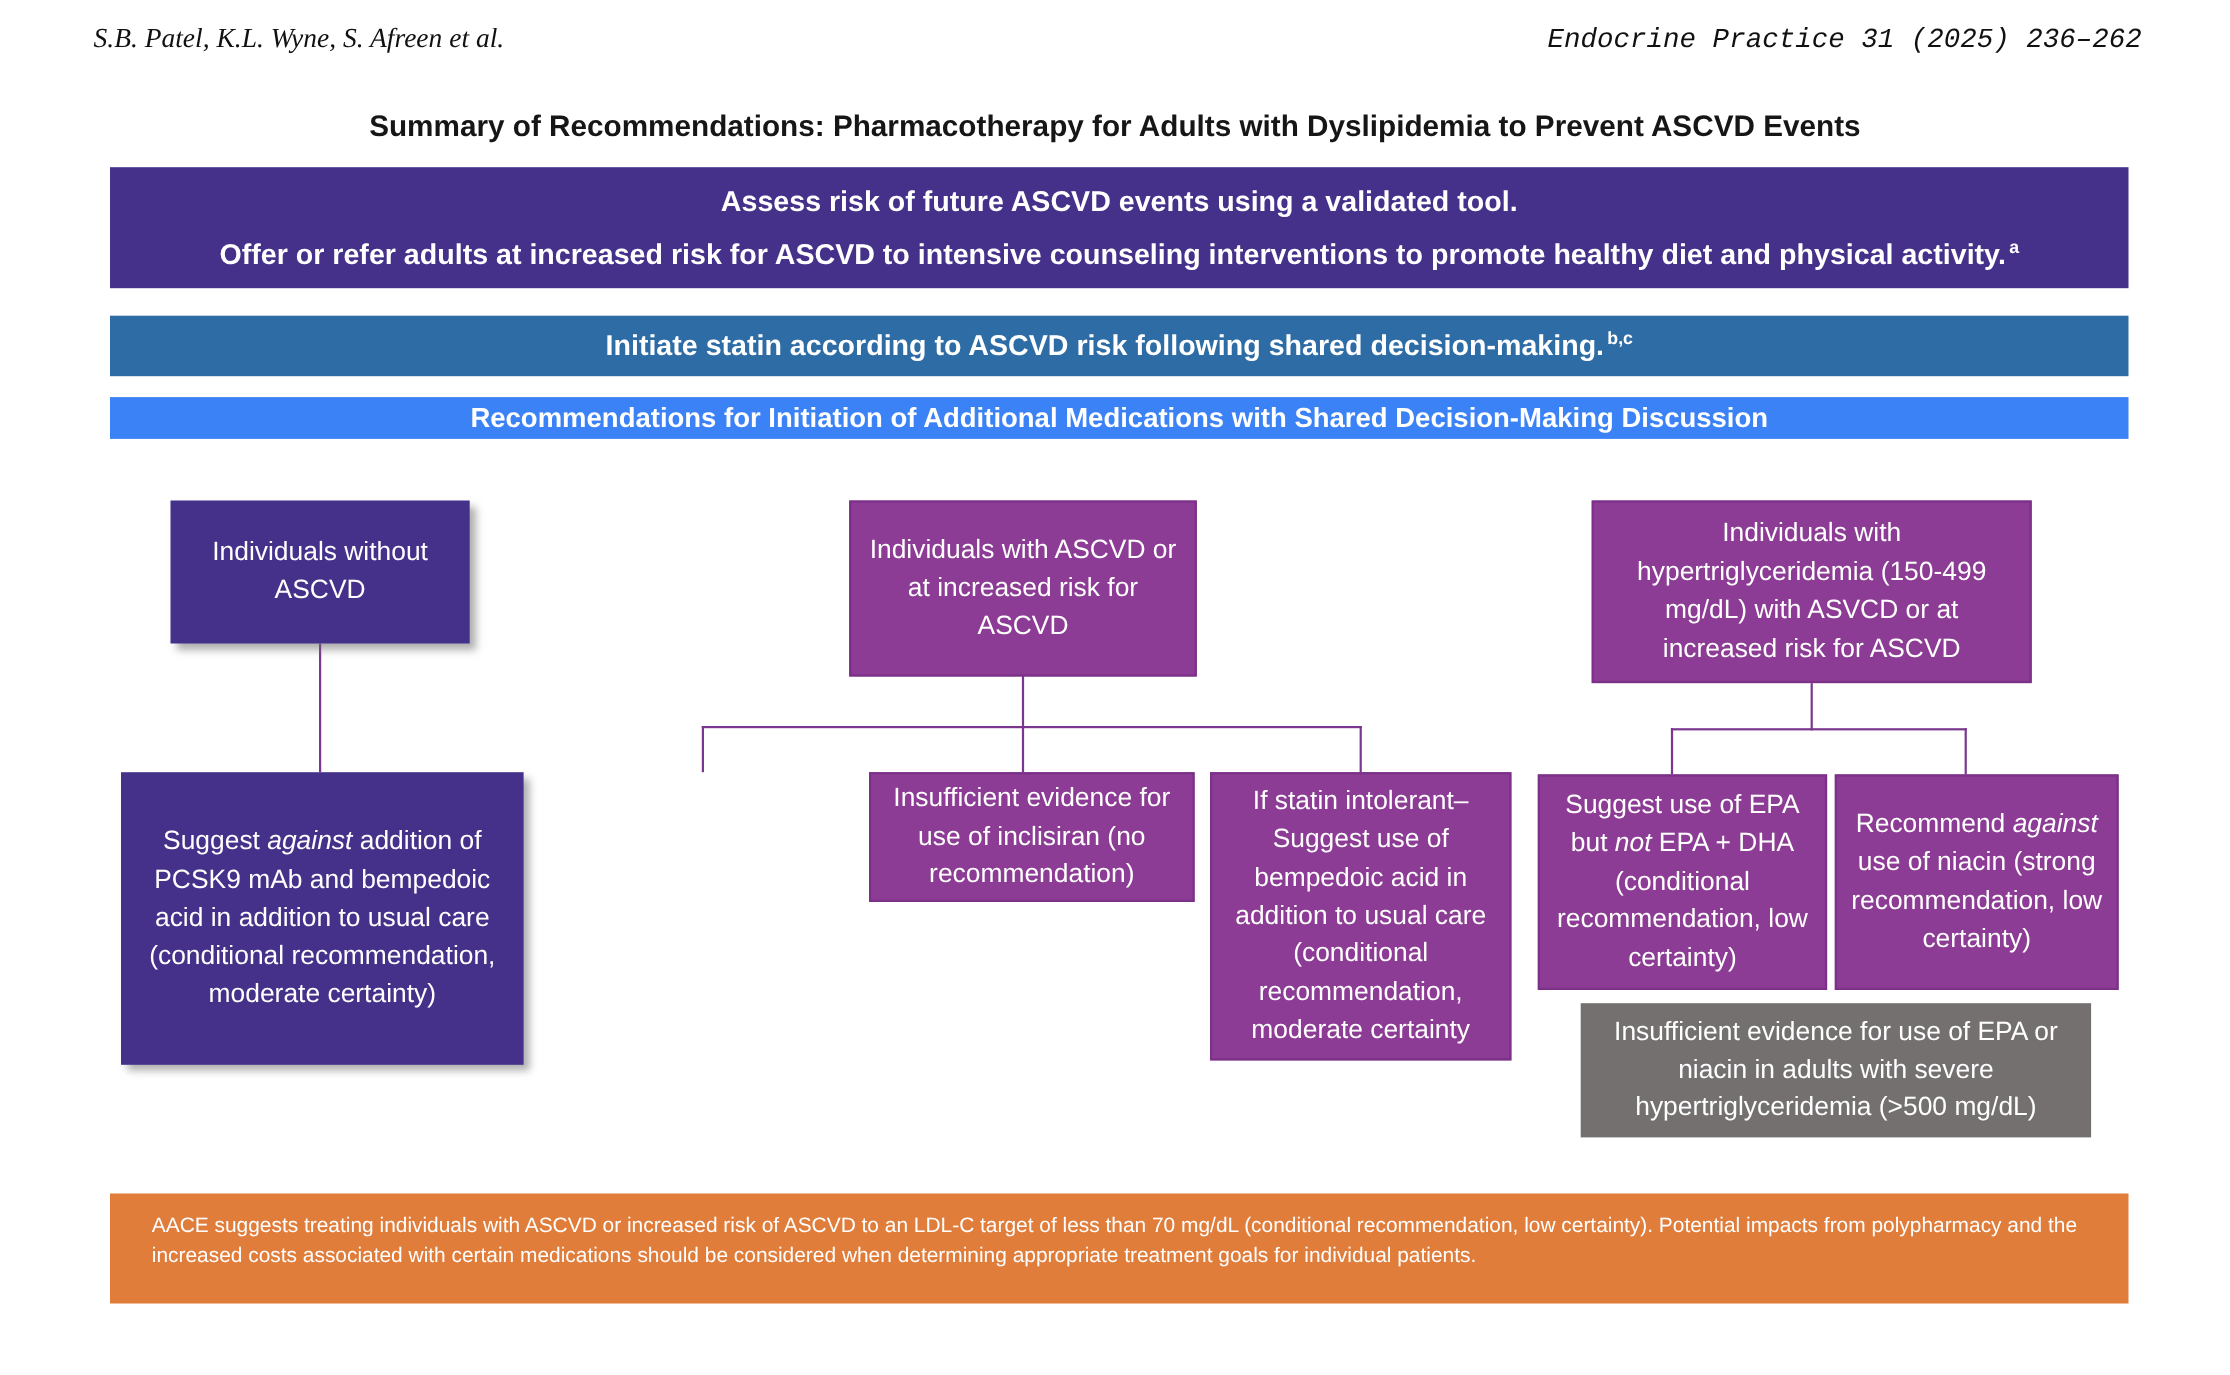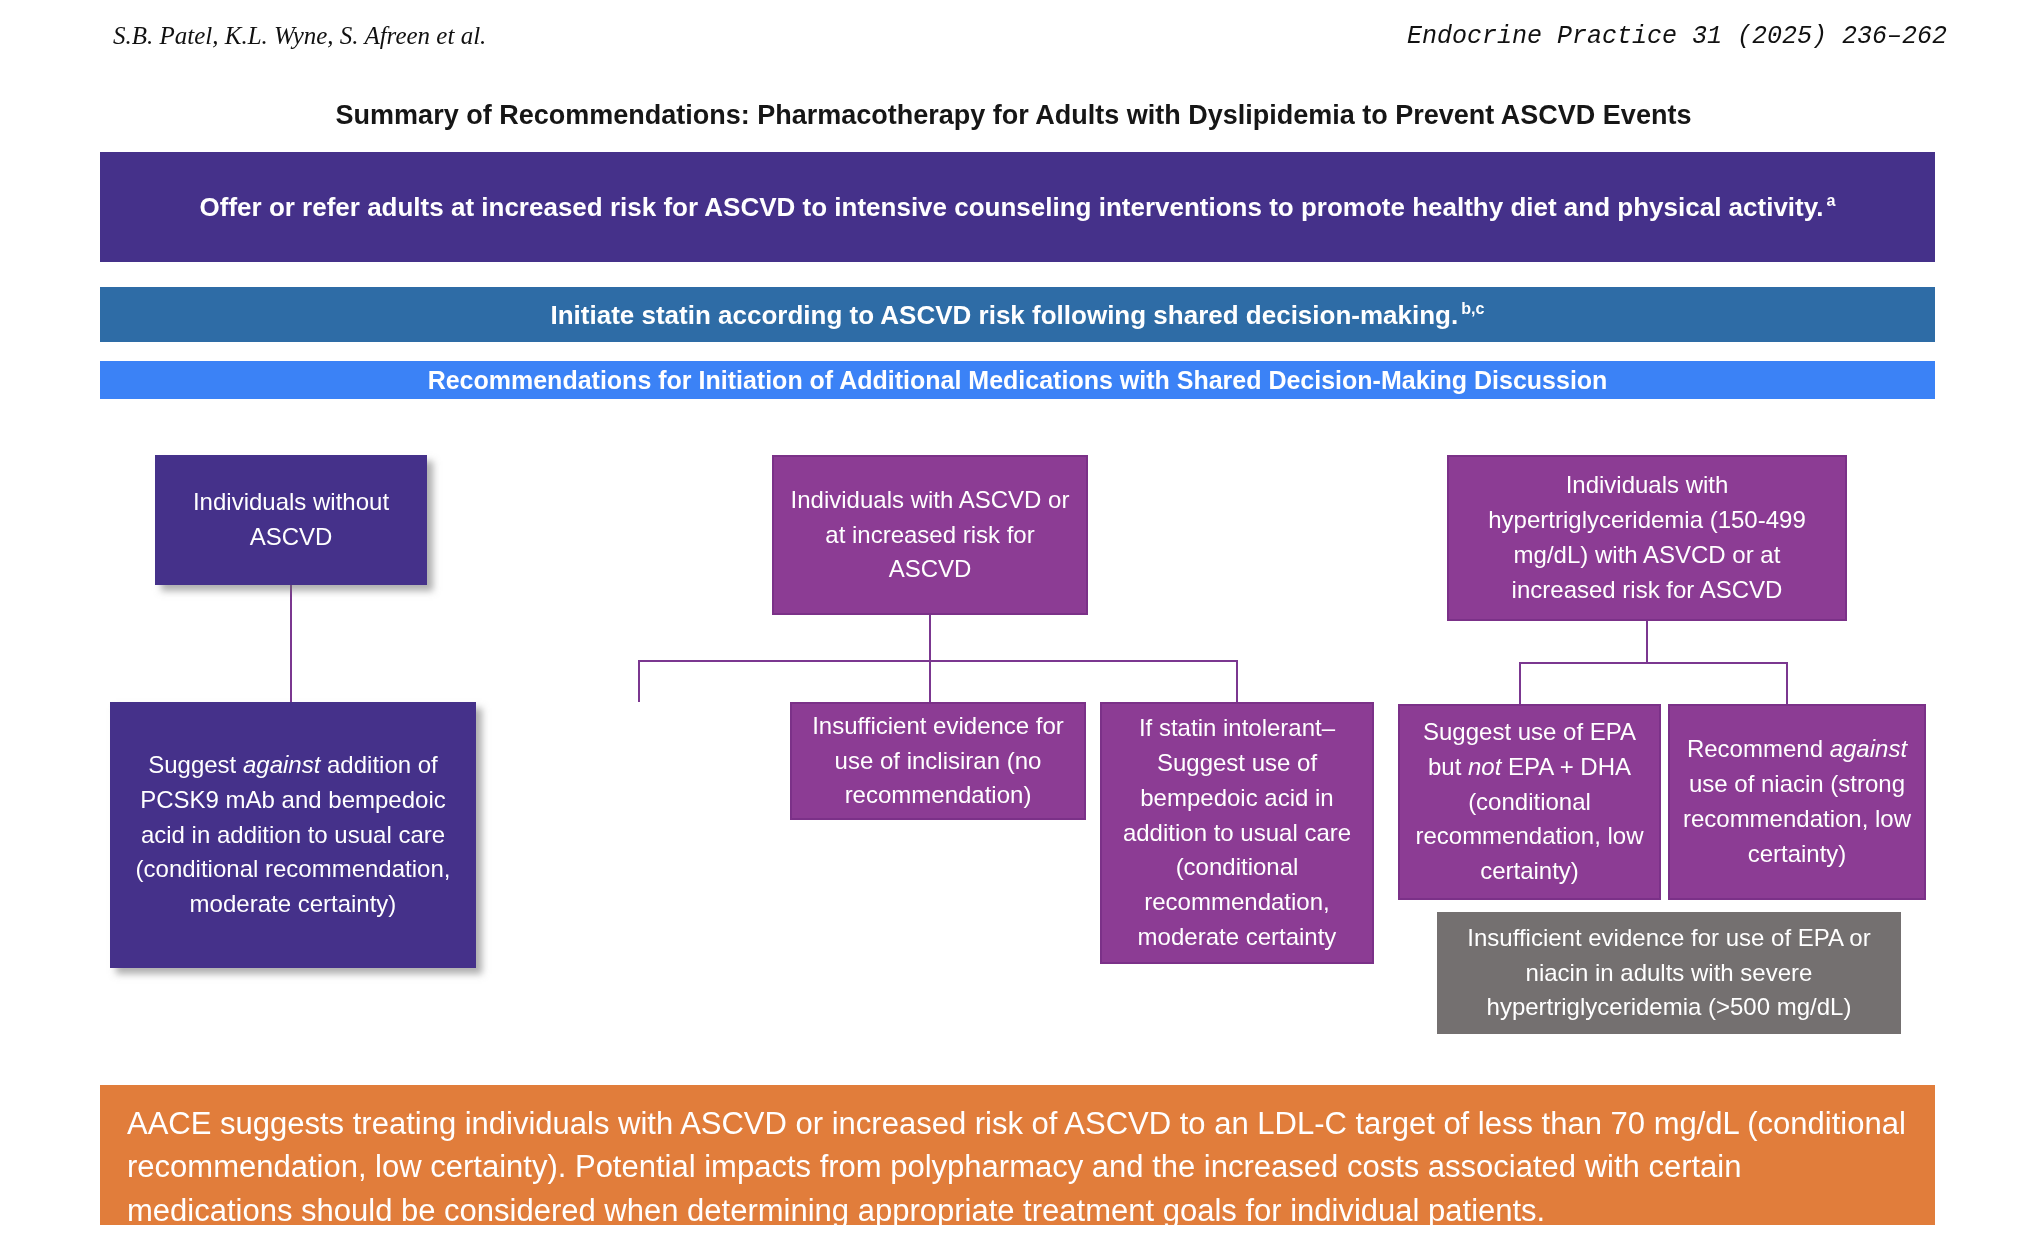--- a/index.html
+++ b/index.html
@@ -12,21 +12,20 @@
     overflow: hidden;
   }
   .page-header {
     position: absolute;
     top: 22px;
     font-family: "Liberation Serif", serif;
     font-style: italic;
     font-size: 25px;
     color: #111111;
     white-space: nowrap;
-    margin-left: 28px;
   }
   .authors { left: 85px; }
   .journal { right: 80px; font-family: Liberation Mono, monospace; }
   .fig-title {
     position: absolute;
     top: 100px; left: 0; width: 100%;
     text-align: center;
     font-size: 27px;
     font-weight: bold;
     color: #161616;
@@ -76,42 +75,43 @@
   .box2 { left: 503px;  top: 700px; width: 272px; height: 262px; }
   .box3 { left: 790px;  top: 702px; width: 296px; height: 118px; }
   .box4 { left: 1100px; top: 702px; width: 274px; height: 262px; }
   .box5 { left: 1398px; top: 704px; width: 263px; height: 196px; }
   .box6 { left: 1668px; top: 704px; width: 258px; height: 196px; justify-content: center; }
   .graybox { left: 1437px; top: 912px; width: 464px; height: 122px; }
   .connector { position: absolute; background: #7b3790; }
   .footer-note {
     position: absolute;
     left: 100px; top: 1085px;
-    width: 1835px; height: 140px;
+    width: 1835px; height: 100px;
     background: #e17d3b;
     color: #ffffff;
-    font-size: 31px;
+    font-size: 19px;
     line-height: 1.4;
     box-sizing: border-box;
-    padding: 17px 27px;
+    padding: 17px 38px;
     display: flex;
     align-items: flex-start;
   }
 </style>
 </head>
 <body>
 
 <div class="canvas">
 
   <div class="page-header authors">S.B. Patel, K.L. Wyne, S. Afreen et al.</div>
   <div class="page-header journal">Endocrine Practice 31 (2025) 236–262</div>
 
   <div class="fig-title">Summary of Recommendations: Pharmacotherapy for Adults with Dyslipidemia to Prevent ASCVD Events</div>
 
   <div class="banner banner-assess">
+    <div>Assess risk of future ASCVD events using a validated tool.</div>
     <div><span>Offer or refer adults at increased risk for ASCVD to intensive counseling interventions to promote healthy diet and physical activity.</span><sup>a</sup></div>
   </div>
 
   <div class="banner banner-statin">
     <div><span>Initiate statin according to ASCVD risk following shared decision-making.</span><sup>b,c</sup></div>
   </div>
 
   <div class="banner banner-additional">
     <div>Recommendations for Initiation of Additional Medications with Shared Decision-Making Discussion</div>
   </div>

